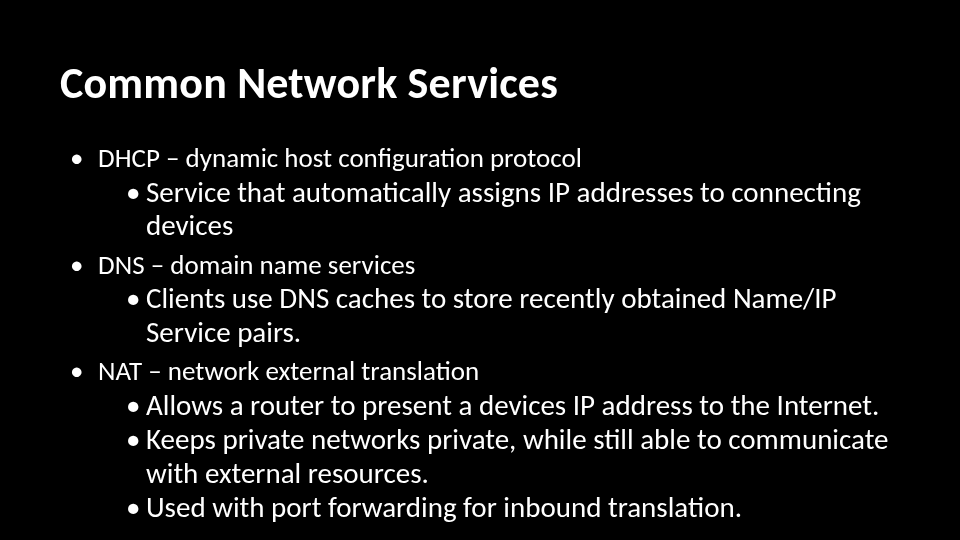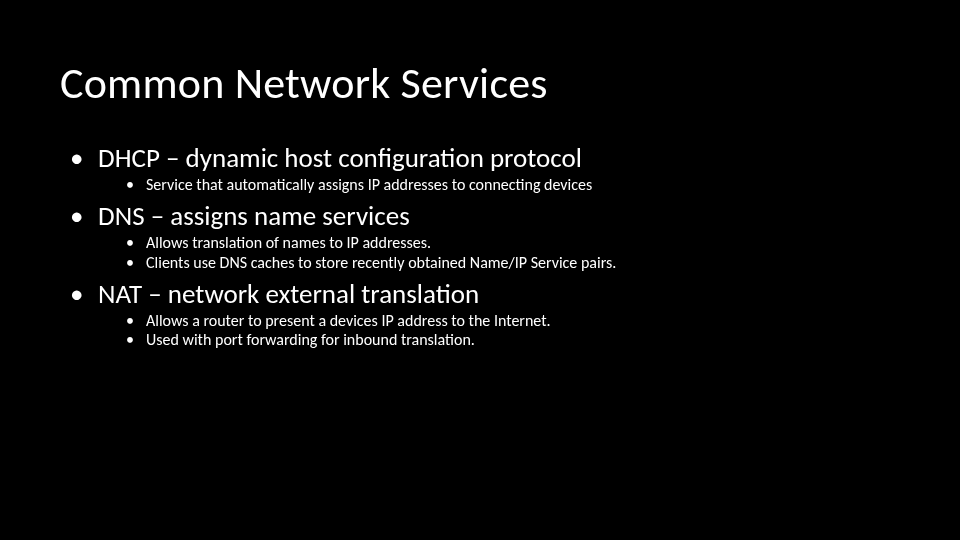--- a/index.html
+++ b/index.html
@@ -14,21 +14,21 @@
   }
   .slide {
     width: 960px;
     height: 540px;
     box-sizing: border-box;
     padding: 56px 60px 40px 60px;
     position: relative;
   }
   .title {
     font-size: 44px;
-    font-weight: 400;
+    font-weight: 700;
     margin: 0 0 32px 0;
     letter-spacing: 0.2px;
   }
   ul.l1 {
     list-style: none;
     margin: 10px;
     padding: 0;
   }
   ul.l1 > li {
     font-size: 27px;
@@ -42,21 +42,21 @@
     display: inline-block;
     width: 22px;
     text-indent: 0;
   }
   ul.l2 {
     list-style: none;
     margin: 2px 0 6px 0;
     padding: 0 0 0 34px;
   }
   ul.l2 > li {
-    font-size: 16px;
+    font-size: 29px;
     line-height: 1.15;
     margin: 0 0 1px 0;
     padding-left: 20px;
     text-indent: -20px;
   }
   ul.l2 > li::before {
     content: "•";
     display: inline-block;
     width: 20px;
     text-indent: 0;
@@ -70,28 +70,28 @@
 
   <ul class="l1">
     <li>
       <span>DHCP – dynamic host configuration protocol</span>
       <ul class="l2">
         <li>Service that automatically assigns IP addresses to connecting devices</li>
       </ul>
     </li>
 
     <li>
-      <span>DNS – assigns name services</span>
+      <span>DNS – domain name services</span>
       <ul class="l2">
-        <li>Allows translation of names to IP addresses.</li>
         <li>Clients use DNS caches to store recently obtained Name/IP Service pairs.</li>
       </ul>
     </li>
 
     <li>
       <span>NAT – network external translation</span>
       <ul class="l2">
         <li>Allows a router to present a devices IP address to the Internet.</li>
+        <li>Keeps private networks private, while still able to communicate with external resources.</li>
         <li>Used with port forwarding for inbound translation.</li>
       </ul>
     </li>
   </ul>
 </div>
 
 </body></html>

